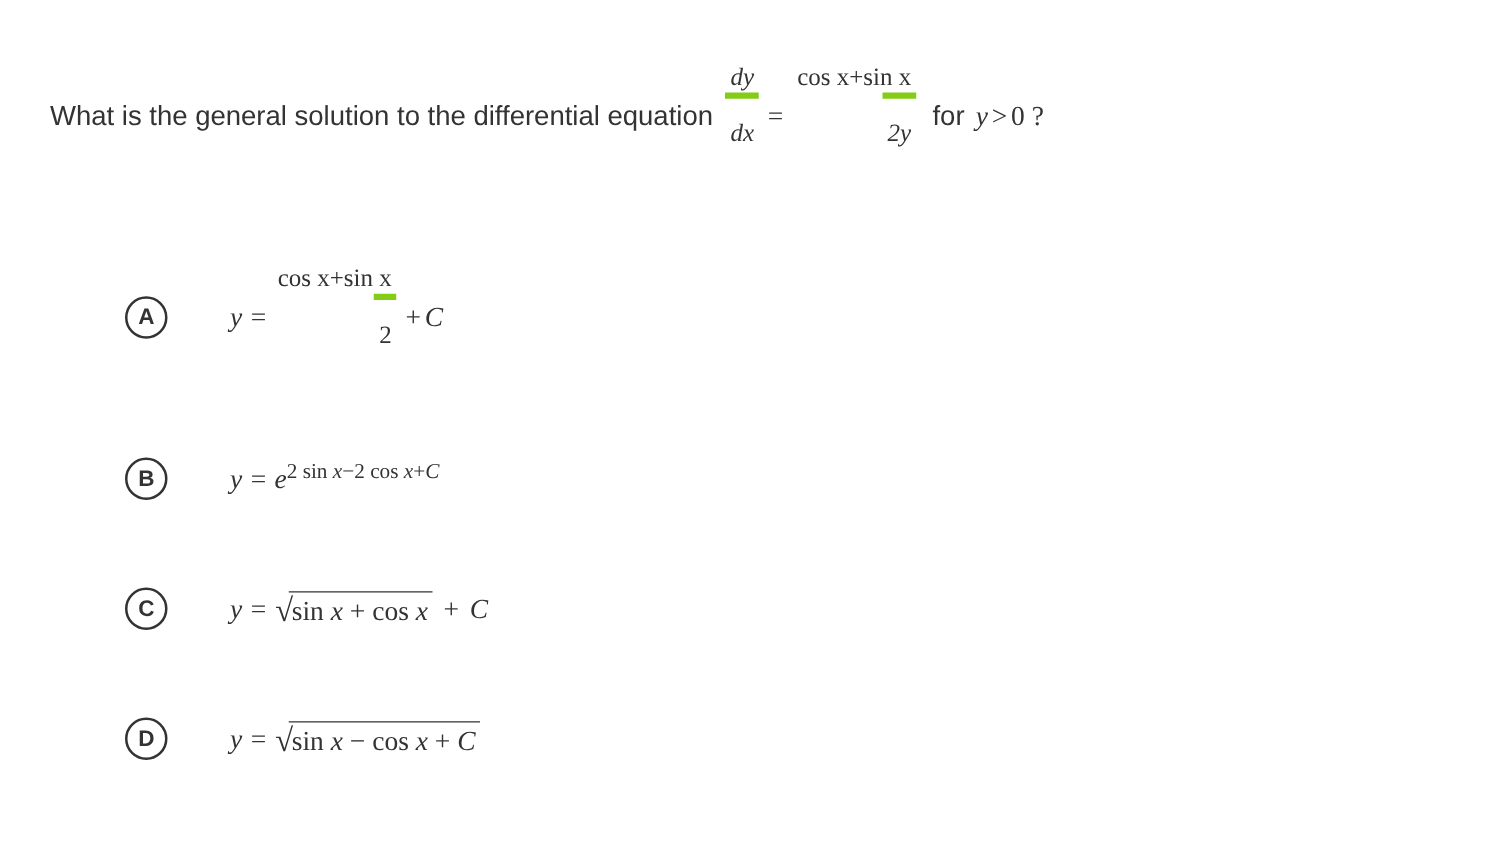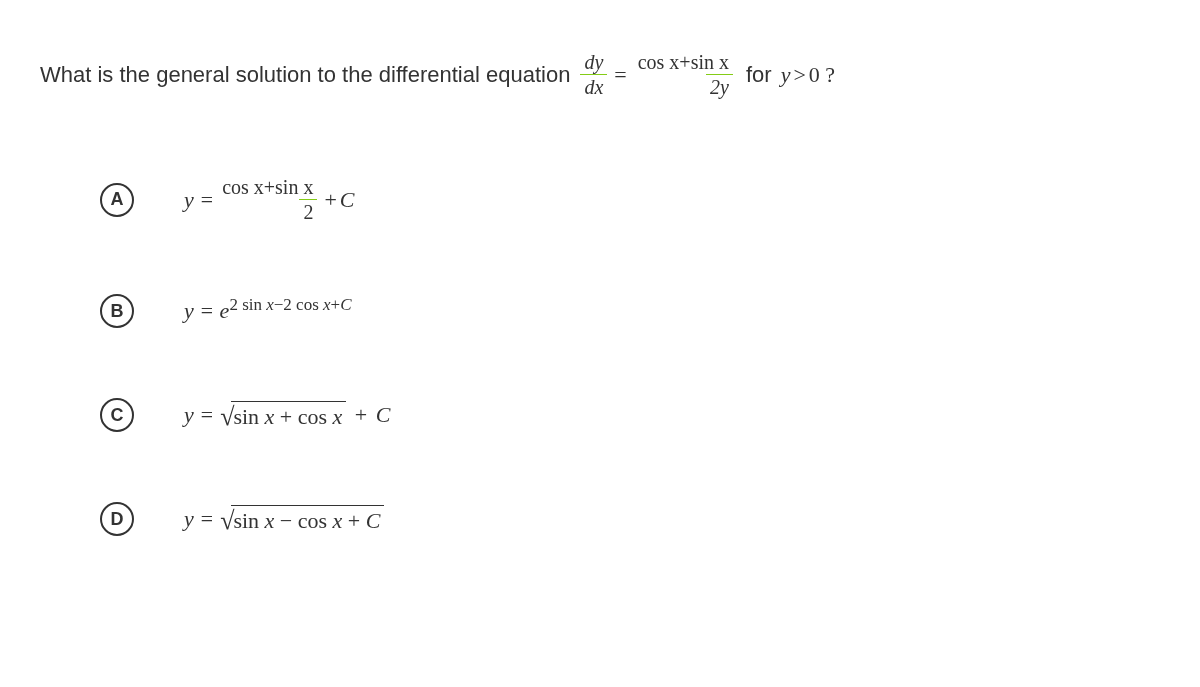--- a/index.html
+++ b/index.html
@@ -60,22 +60,22 @@
       align-items: flex-end;
       vertical-align: middle;
       margin: 0 4px;
       font-size: 20px;
     }
     .frac .num {
       padding: 0 4px;
       line-height: 1.2;
     }
     .frac .den {
-      border-top: 1px solid #84cc16;
-      padding: 0 4px;
+      border-top: 5px solid #84cc16;
+      padding: 16px 4px;
       line-height: 1.2;
     }
     .sqrt {
       display: inline-flex;
       align-items: stretch;
       position: relative;
     }
     .sqrt-sign {
       font-style: normal;
       font-size: 26px;

